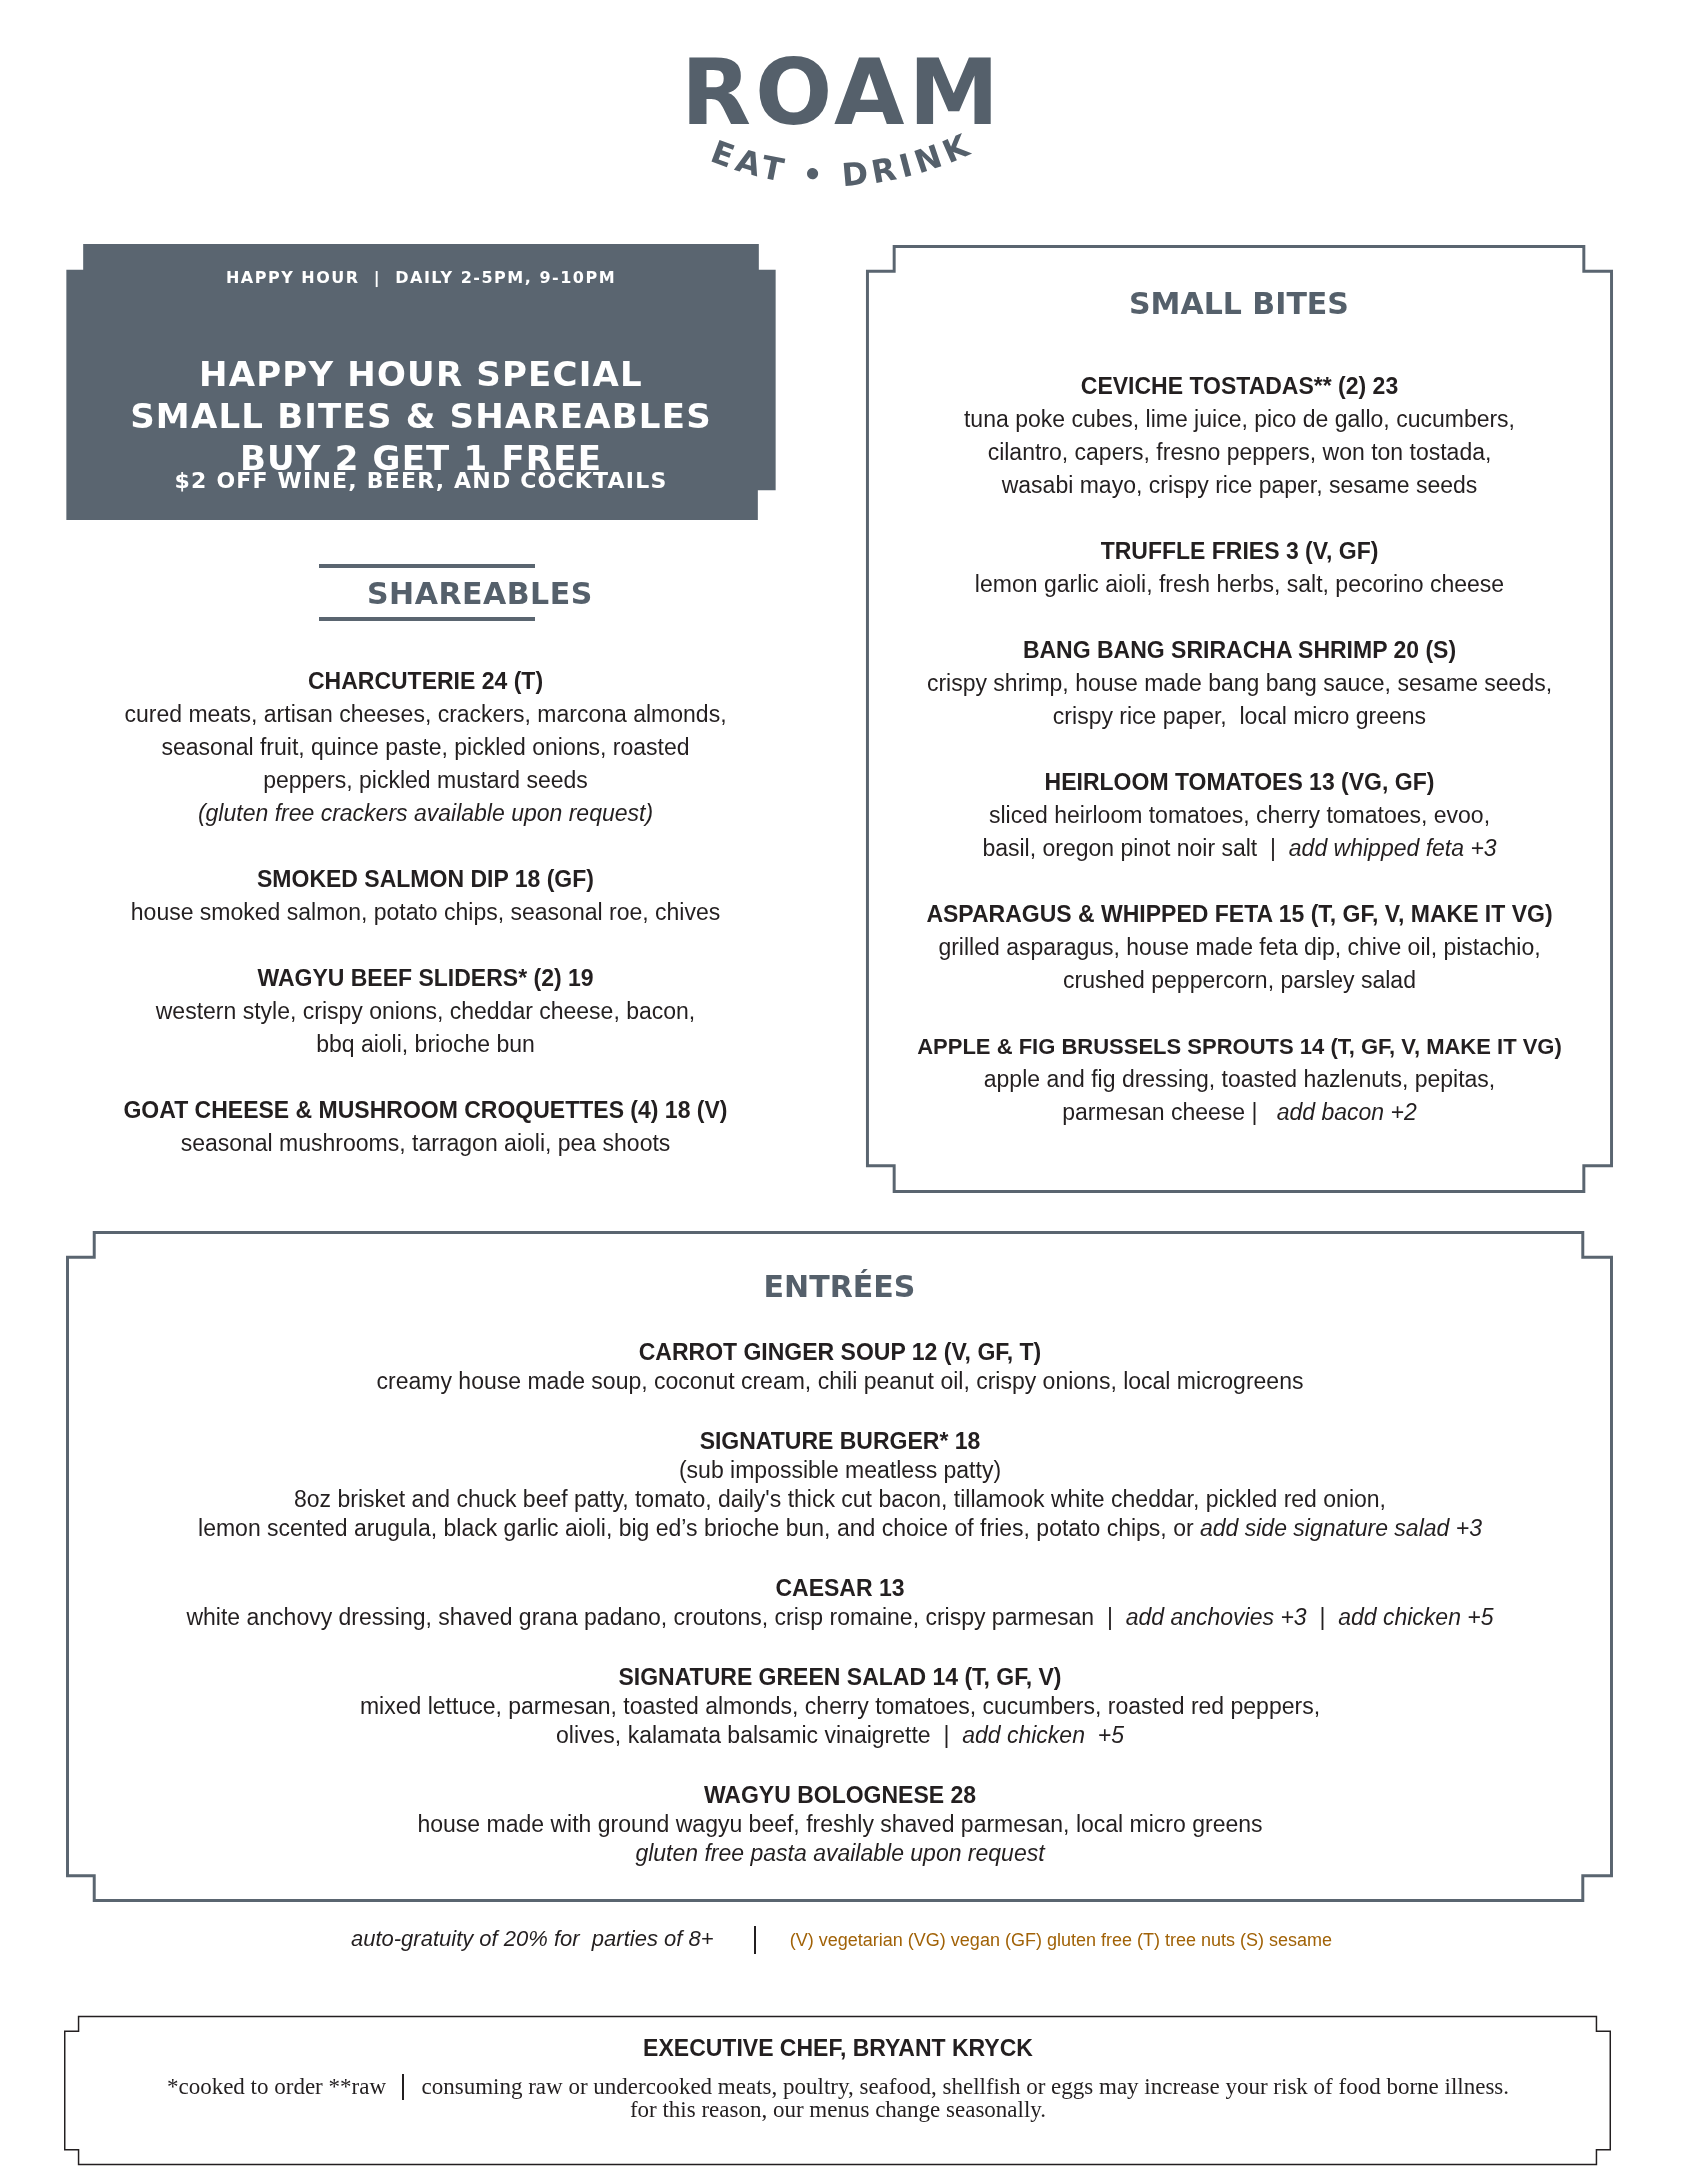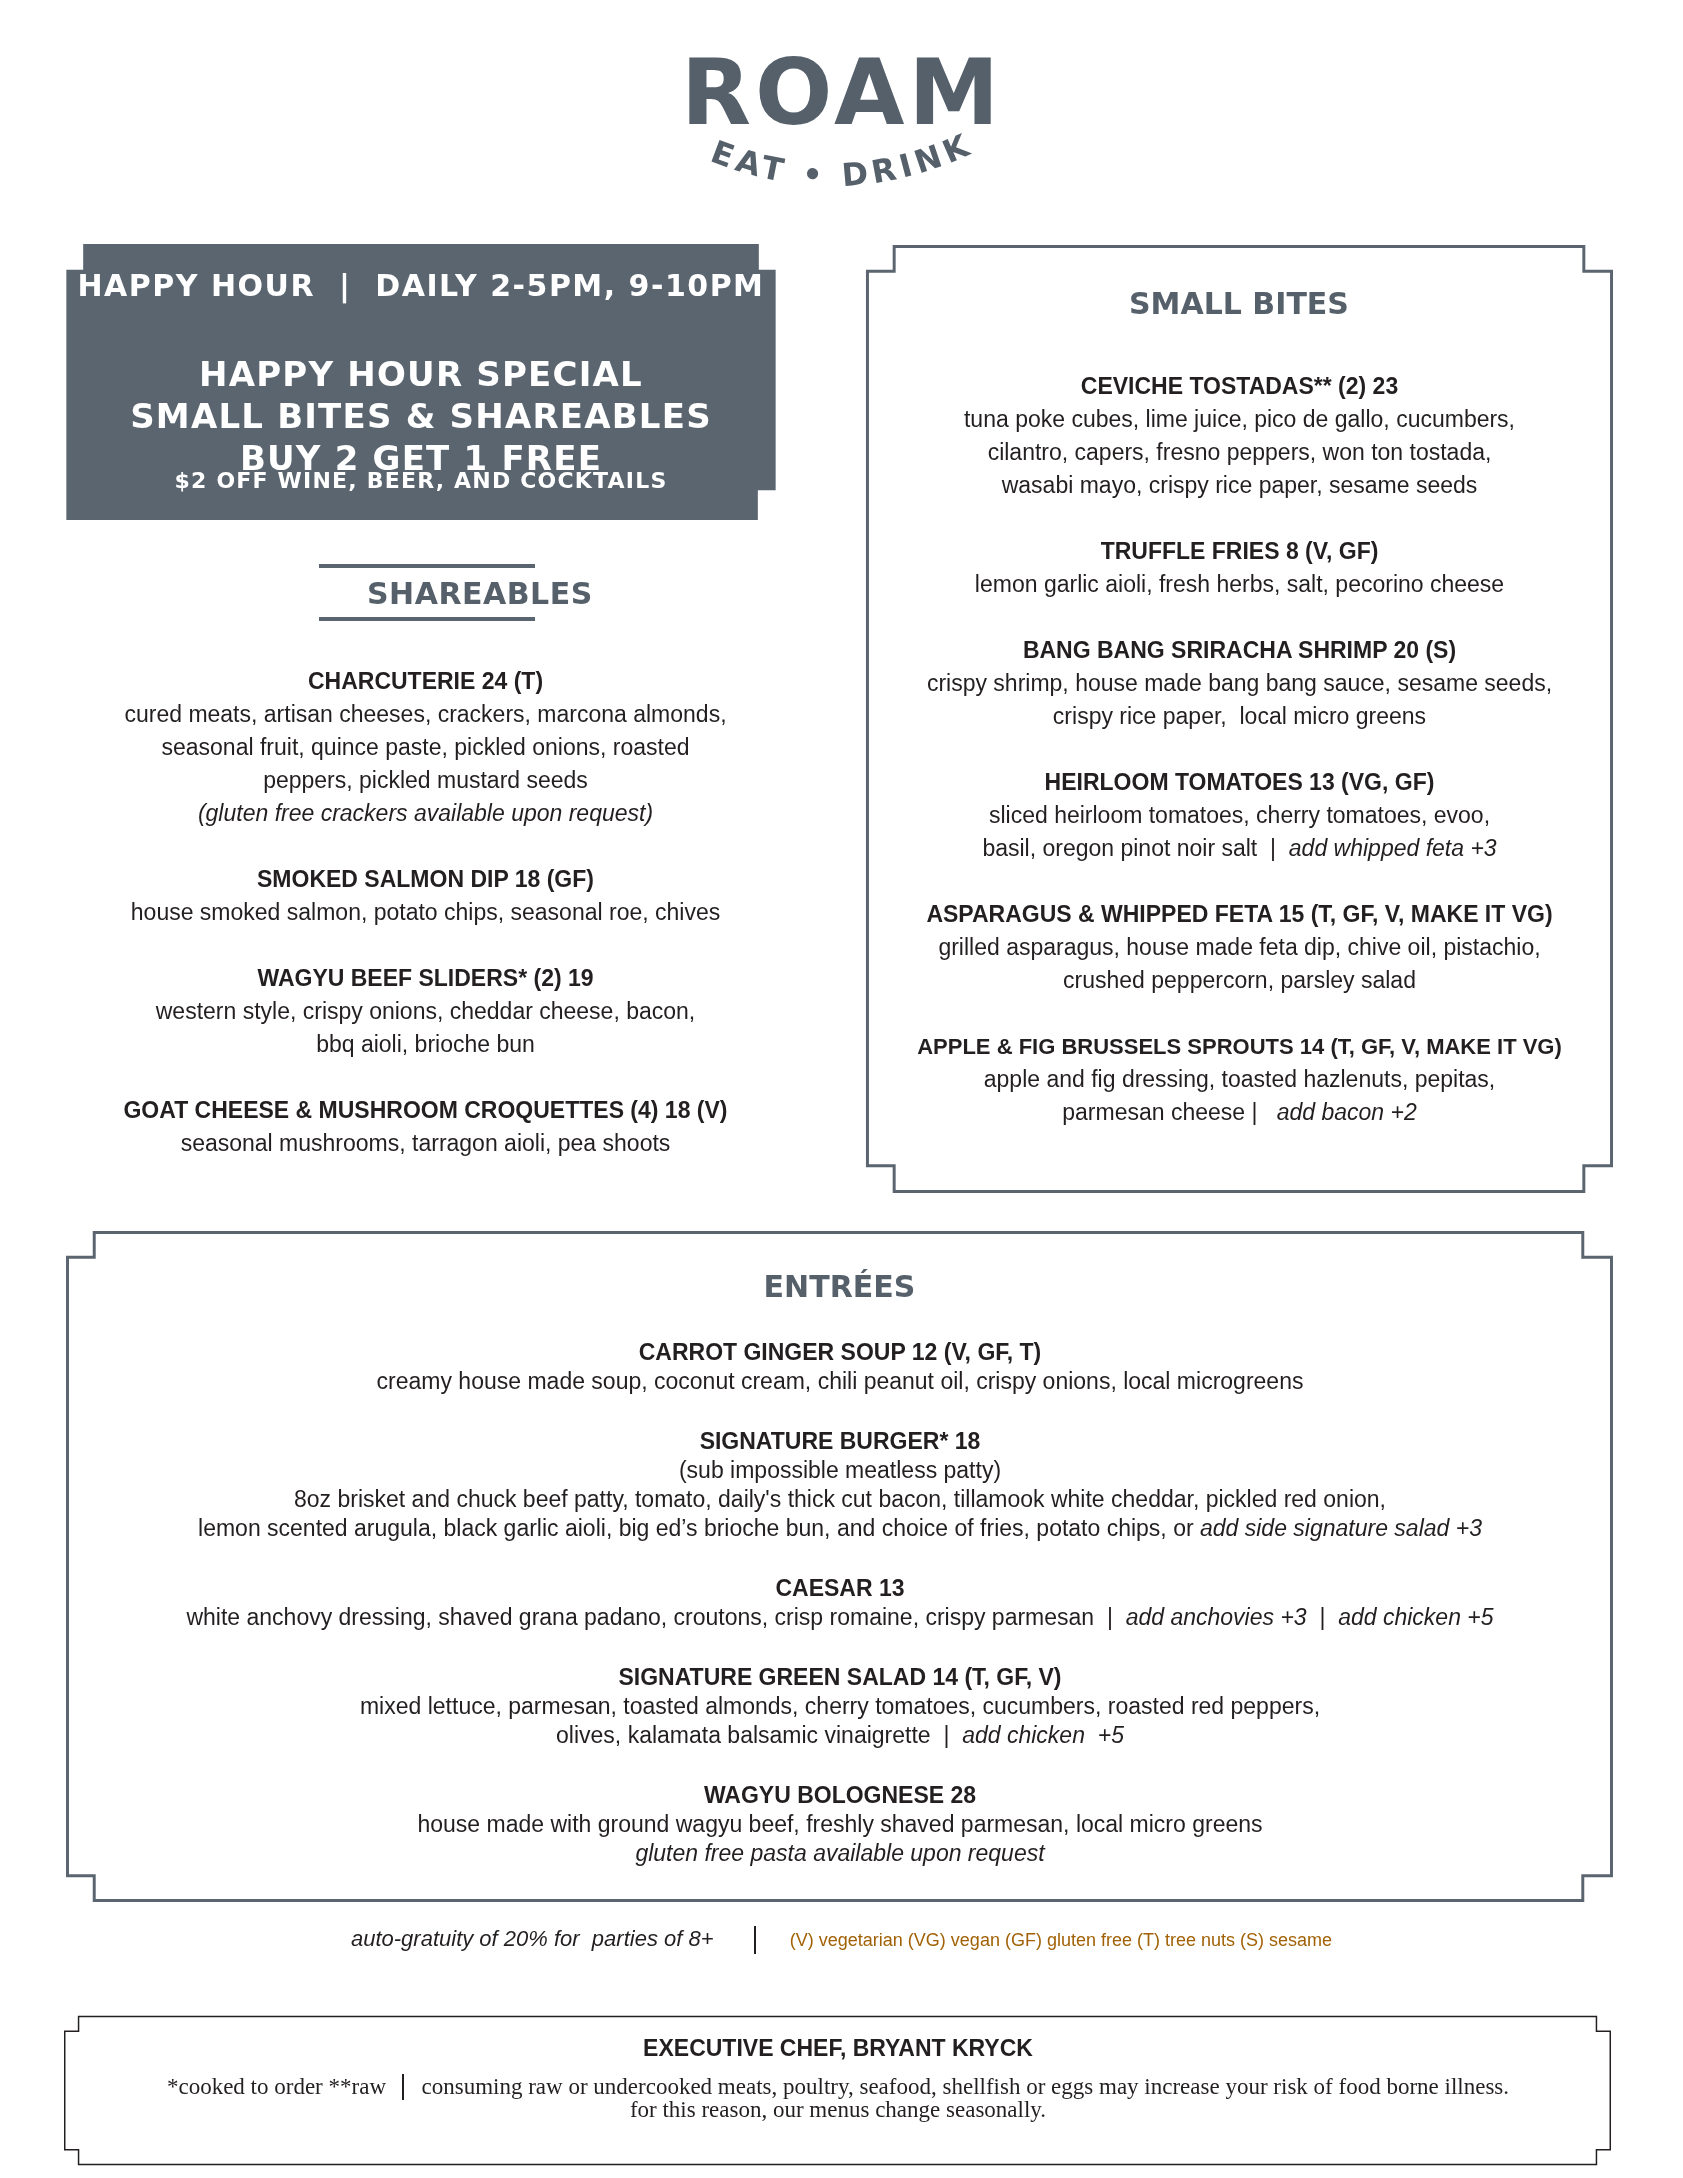--- a/index.html
+++ b/index.html
@@ -10,21 +10,21 @@
 
   
   .logo { left: 0; width: 1683px; top: 30px; height: 188px; }
   .logo svg { display: block; margin: 0 auto; }
 
   
   .hh { left: 66px; top: 244px; width: 710px; height: 276px; }
   .hh svg { position: absolute; left: 0; top: 0; }
   .hh .txt { position: absolute; left: 0; width: 710px; color: #ffffff; font-weight: bold;
              text-align: center; font-family: "DejaVu Sans", sans-serif; }
-  .hh .line1 { top: 24px; font-size: 30px; letter-spacing: 1.5px; }
+  .hh .line1 { top: 24px; font-size: 16px; letter-spacing: 1.5px; }
   .hh .special { top: 73px; font-size: 34px; line-height: 42px; letter-spacing: 1.2px; margin-top: 36px; }
   .hh .off { top: 224px; font-size: 22px; letter-spacing: 1.2px; }
 
   
   .heading { color: #55606b; font-weight: bold; font-family: "DejaVu Sans", sans-serif; }
 
   .shareables-title { left: 319px; top: 564px; width: 216px; }
   .shareables-title .rule { height: 4px; background: #5a6570; width: 216px; }
   .shareables-title .label { font-size: 30px; text-align: center; padding: 8px 0 6px; letter-spacing: 0.5px; margin-left: 48px; }
 
@@ -125,21 +125,21 @@
   </svg>
   <div class="title heading">SMALL BITES</div>
   <div class="items col">
     <div class="item">
       <div class="name">CEVICHE TOSTADAS** (2) 23</div>
       <div class="desc">tuna poke cubes, lime juice, pico de gallo, cucumbers,</div>
       <div class="desc">cilantro, capers, fresno peppers, won ton tostada,</div>
       <div class="desc">wasabi mayo, crispy rice paper, sesame seeds</div>
     </div>
     <div class="item">
-      <div class="name">TRUFFLE FRIES 8  (V, GF)</div>
+      <div class="name">TRUFFLE FRIES 3  (V, GF)</div>
       <div class="desc">lemon garlic aioli, fresh herbs, salt, pecorino cheese</div>
     </div>
     <div class="item">
       <div class="name">BANG BANG SRIRACHA SHRIMP  20 (S)</div>
       <div class="desc">crispy shrimp, house made bang bang sauce, sesame seeds,</div>
       <div class="desc" style="white-space:pre">crispy rice paper,  local micro greens</div>
     </div>
     <div class="item">
       <div class="name">HEIRLOOM TOMATOES 13  (VG, GF)</div>
       <div class="desc">sliced heirloom tomatoes, cherry tomatoes, evoo,</div>

